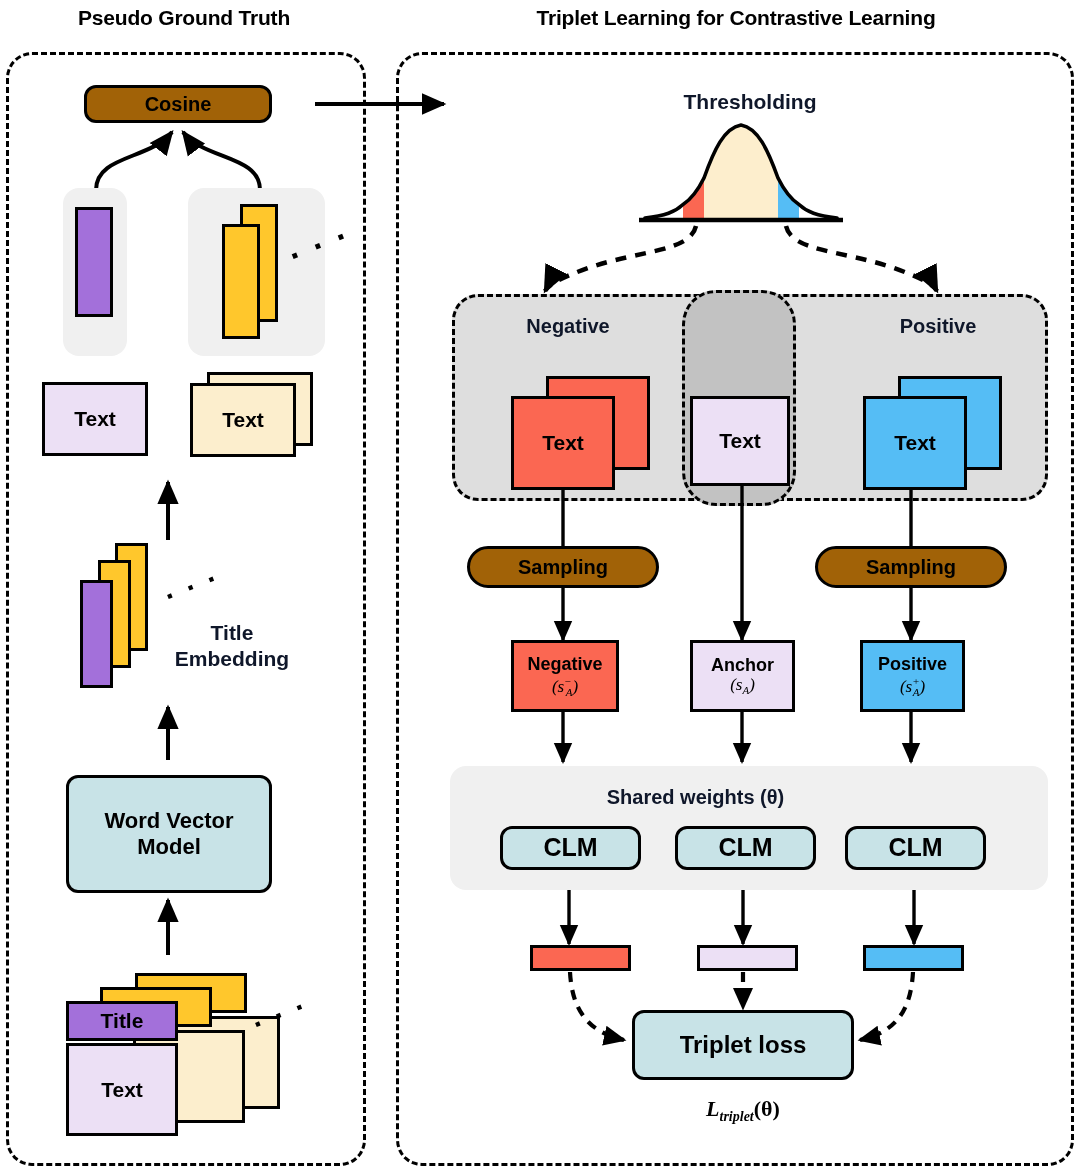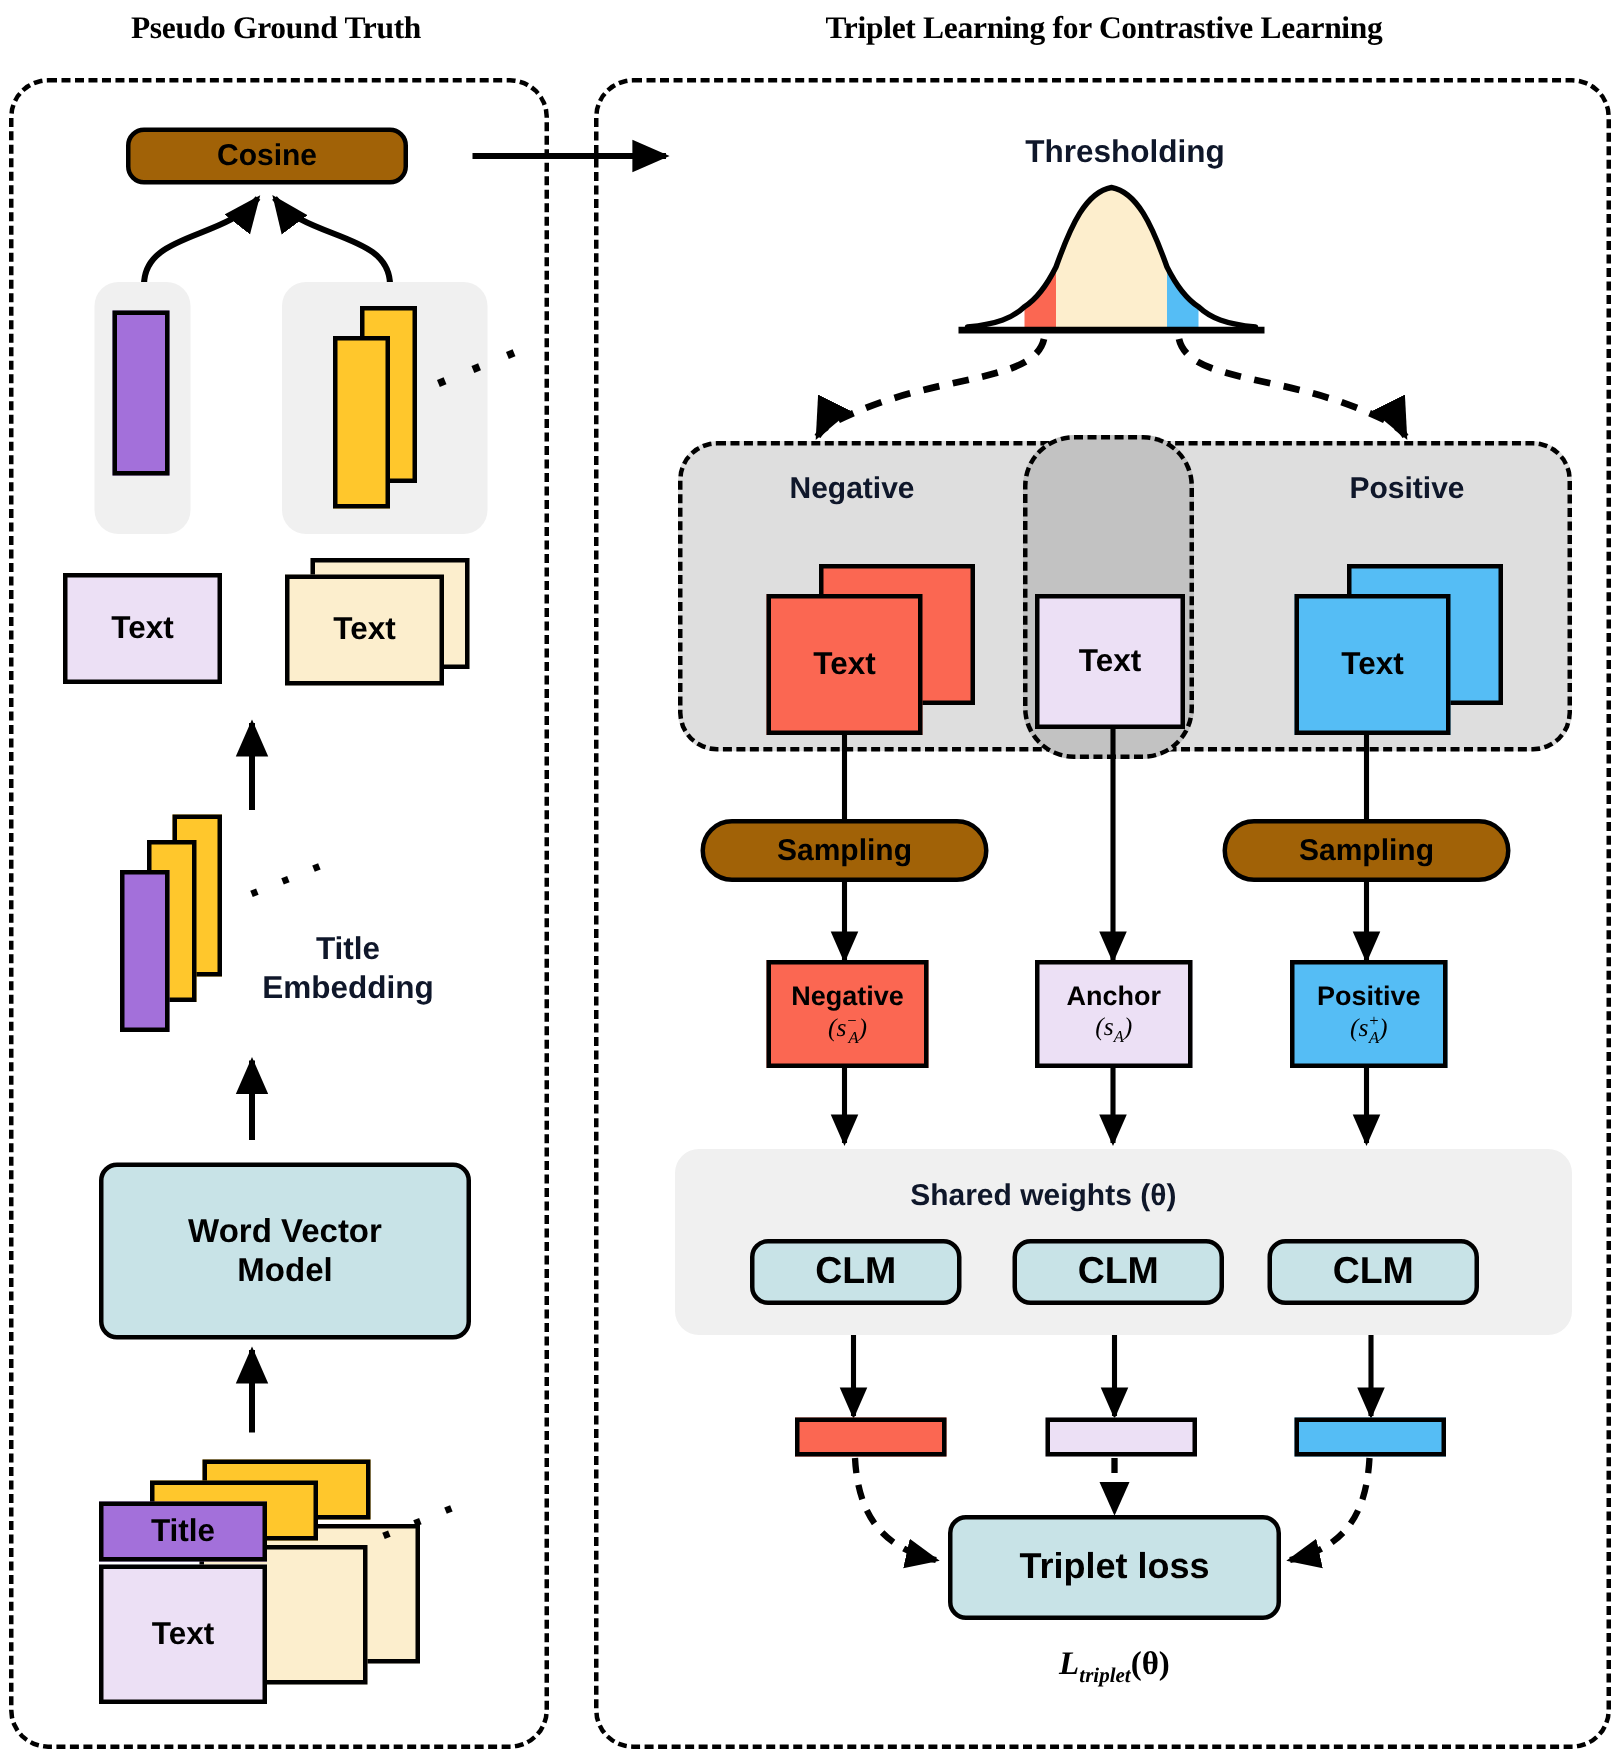--- a/index.html
+++ b/index.html
@@ -20,21 +20,20 @@
   }
   .abs { position: absolute; }
 
   
   .panel-title {
     font-weight: bold;
     font-size: 21px;
     color: #000;
     text-align: center;
     letter-spacing: -0.2px;
-    font-family: Liberation Serif, serif;
   }
 
   
   .dashed-panel {
     border: 3.5px dashed #000;
     border-radius: 26px;
     box-sizing: border-box;
   }
 
   
@@ -157,21 +156,21 @@
   <div class="abs plain-rect" style="left: 115px; top: 543px; width: 33px; height: 108px; background: rgb(255, 199, 44);"></div>
   <div class="abs plain-rect" style="left: 98px; top: 560px; width: 33px; height: 108px; background: rgb(255, 199, 44);"></div>
   <div class="abs plain-rect" style="left: 80px; top: 580px; width: 33px; height: 108px; background: rgb(163, 112, 218);"></div>
   <div class="abs dots" style="left:164px; top:572px; font-size:30px;">· · ·</div>
 
   <div class="abs label-text" style="left:162px; top:620px; width:140px; font-size:21px; line-height:1.22;">
     <div>Title</div>
     <div>Embedding</div>
   </div>
 
-  <div class="abs tealbox" style="left: 66px; top: 775px; width: 248px; height: 118px; font-size: 22px; background: rgb(200, 227, 231);">
+  <div class="abs tealbox" style="left: 66px; top: 775px; width: 206px; height: 118px; font-size: 22px; background: rgb(200, 227, 231);">
     <div>Word Vector</div>
     <div>Model</div>
   </div>
 
   <div class="abs plain-rect" style="left: 135px; top: 973px; width: 112px; height: 40px; background: rgb(255, 199, 44);"></div>
   <div class="abs plain-rect" style="left: 168px; top: 1016px; width: 112px; height: 93px; background: rgb(252, 238, 205);"></div>
   <div class="abs plain-rect" style="left: 100px; top: 987px; width: 112px; height: 40px; background: rgb(255, 199, 44);"></div>
   <div class="abs plain-rect" style="left: 133px; top: 1030px; width: 112px; height: 93px; background: rgb(252, 238, 205);"></div>
   <div class="abs plain-rect" style="left: 66px; top: 1001px; width: 112px; height: 40px; display: flex; align-items: center; justify-content: center; font-weight: bold; font-size: 21px; background: rgb(163, 112, 218);">
     <span>Title</span>

